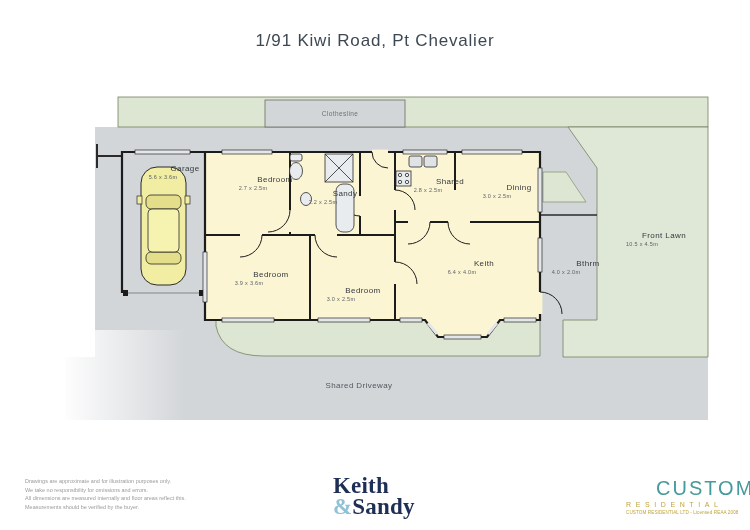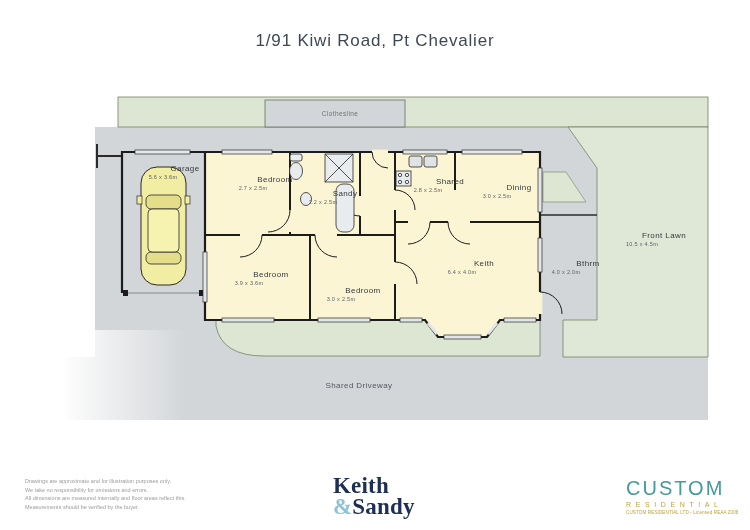--- a/index.html
+++ b/index.html
@@ -15,21 +15,21 @@
   .rdims{font-size:5.5px;color:#5c6166;letter-spacing:.3px;}
   .alabel{position:absolute;transform:translate(-50%,-50%);font-size:6.5px;color:#6d7276;
           letter-spacing:.4px;white-space:nowrap;}
   .alabel.big{font-size:8px;color:#53585f;}
   
   .disclaimer{position:absolute;left:25px;top:477px;font-size:5.5px;color:#9b9b9b;line-height:1.55;}
   .ks-logo{position:absolute;left:333px;top:475px;font-family:"Liberation Serif",serif;
            font-weight:bold;font-size:23px;line-height:.92;color:#1e2f55;letter-spacing:.2px;}
   .ks-amp{color:#8fc2d6;}
   .cr-logo{position:absolute;left:626px;top:477px;width:116px;}
-  .cr-name{font-size:20px;color:#459a9c;letter-spacing:2px;font-weight:400;}
+  .cr-name{font-size:20px;color:#459a9c;letter-spacing:2px;font-weight:400;margin-left:30px;}
   .cr-sub{font-size:7px;color:#c2a33b;letter-spacing:4.6px;margin-top:1px;}
   .cr-tag{font-size:4.6px;color:#c2a33b;margin-top:2px;letter-spacing:.1px;white-space:nowrap;}
 </style>
 </head>
 <body>
 
 <div class="page">
 
   <div class="title">1/91 Kiwi Road, Pt Chevalier</div>
 

